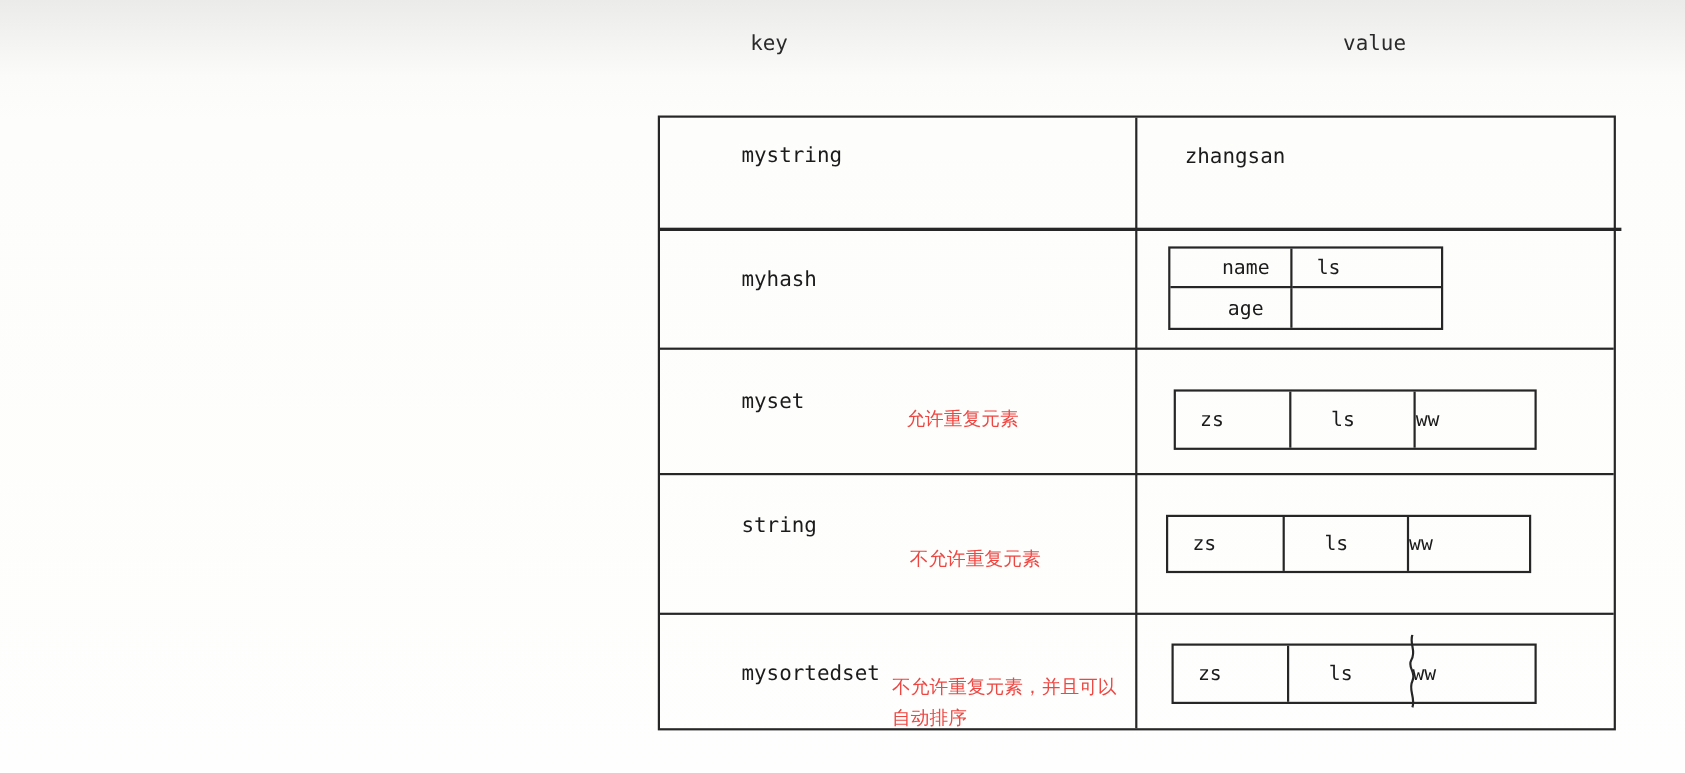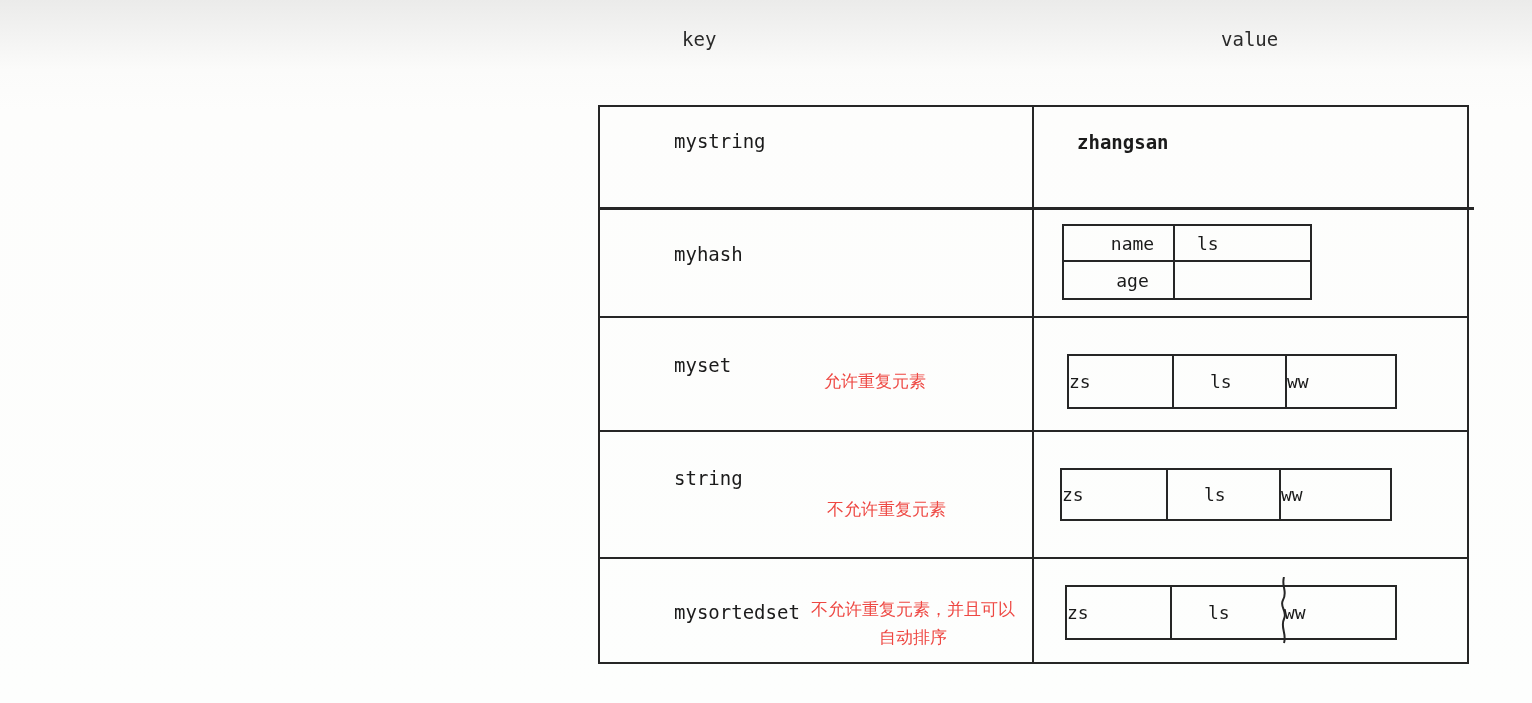--- a/index.html
+++ b/index.html
@@ -39,26 +39,26 @@
   .hash-table .hcell { display:flex; align-items:center;padding-left:28px; }
   .hash-table .f { justify-content:center; border-right:2px solid #262626; }
   .hash-table .top { border-bottom:2px solid #262626; }
   .hash-table .v { padding-left:22px; }
 
   
   .boxes { position:absolute; border:2px solid #262626; display:flex;
            font-size:18px; color:#1b1b1b; }
   .boxes .cell { display:flex; align-items:center; position:relative; }
   .boxes .b { border-right:2px solid #262626; }
-  .boxes .p1 { }
+  .boxes .p1 { padding-left:22px; }
   .boxes .p2 { padding-left:36px; }
   .boxes .p3 { }
 
   .annot { position:absolute; font-family:"DejaVu Sans","Liberation Sans",sans-serif;
-           font-size:17px; line-height:28px; color:#ee4742;text-align:center; }
+           font-size:17px; line-height:28px; color:#ee4742; }
 
   .wavy { position:absolute; }
 </style>
 </head>
 <body>
 
 <div class="canvas">
 
   <div class="hdr" style="left:682px; top:28px;">key</div>
   <div class="hdr" style="left:1221px; top:28px;">value</div>
@@ -72,26 +72,26 @@
     <div class="hline h4"></div>
 
     <div class="keylabel" style="top:23px;">mystring</div>
     <div class="keylabel" style="top:136px;">myhash</div>
     <div class="keylabel" style="top:247px;">myset</div>
     <div class="keylabel" style="top:360px;">string</div>
     <div class="keylabel" style="top:494px;">mysortedset</div>
 
     <div class="annot" style="left:224px; top:260px;">允许重复元素</div>
     <div class="annot" style="left:227px; top:388px;">不允许重复元素</div>
-    <div class="annot" style="left:211px; top:488px;">
+    <div class="annot" style="left:211px; top:504px;">
       <div>不允许重复元素，并且可以</div>
       <div>自动排序</div>
     </div>
 
-    <div class="plainval" style="left:477px; top:24px;font-weight:bold;">zhangsan</div>
+    <div class="plainval" style="left:477px; top:24px;">zhangsan</div>
 
     <div class="hash-table">
       <div class="hcell f top">name</div>
       <div class="hcell v top">ls</div>
       <div class="hcell f">age</div>
     </div>
 
     <div class="boxes" style="left:467px; top:247px; width:330px; height:55px;">
       <div class="cell b p1" style="width:105px;">zs</div>
       <div class="cell b p2" style="width:113px;">ls</div>

